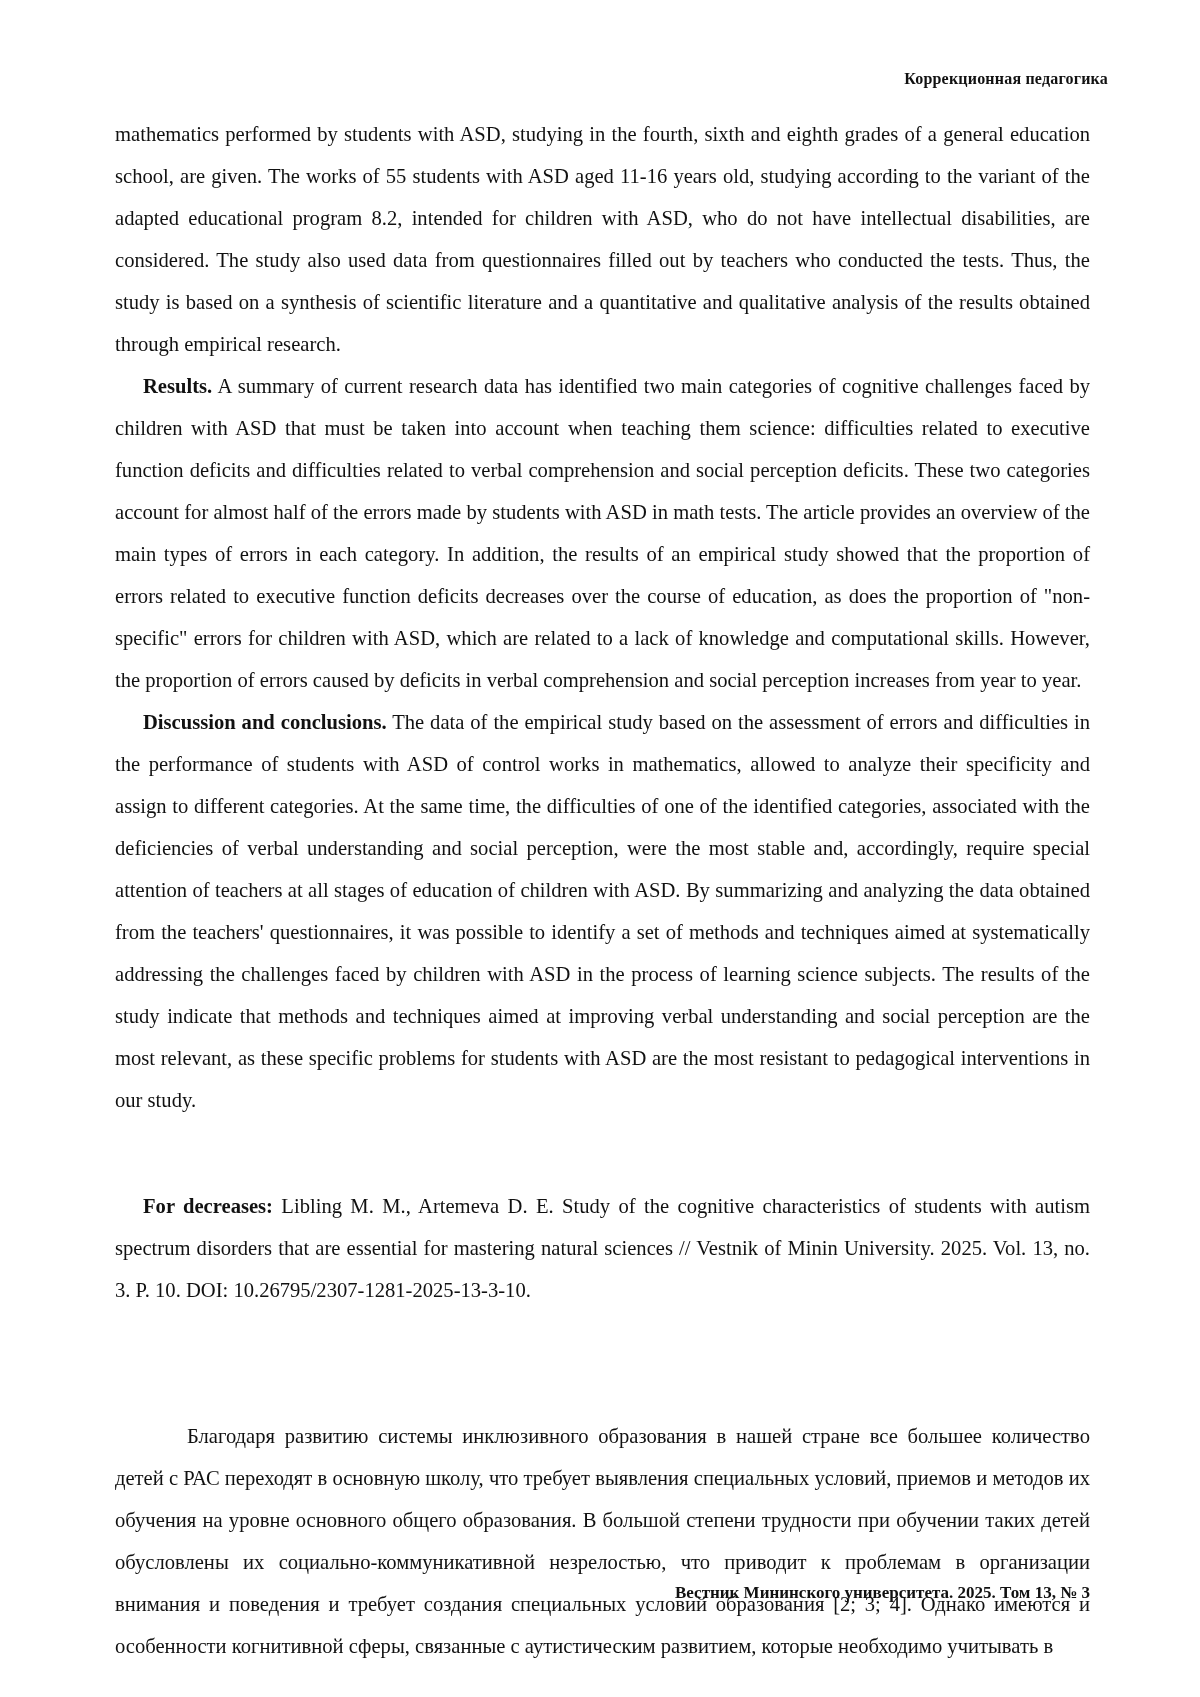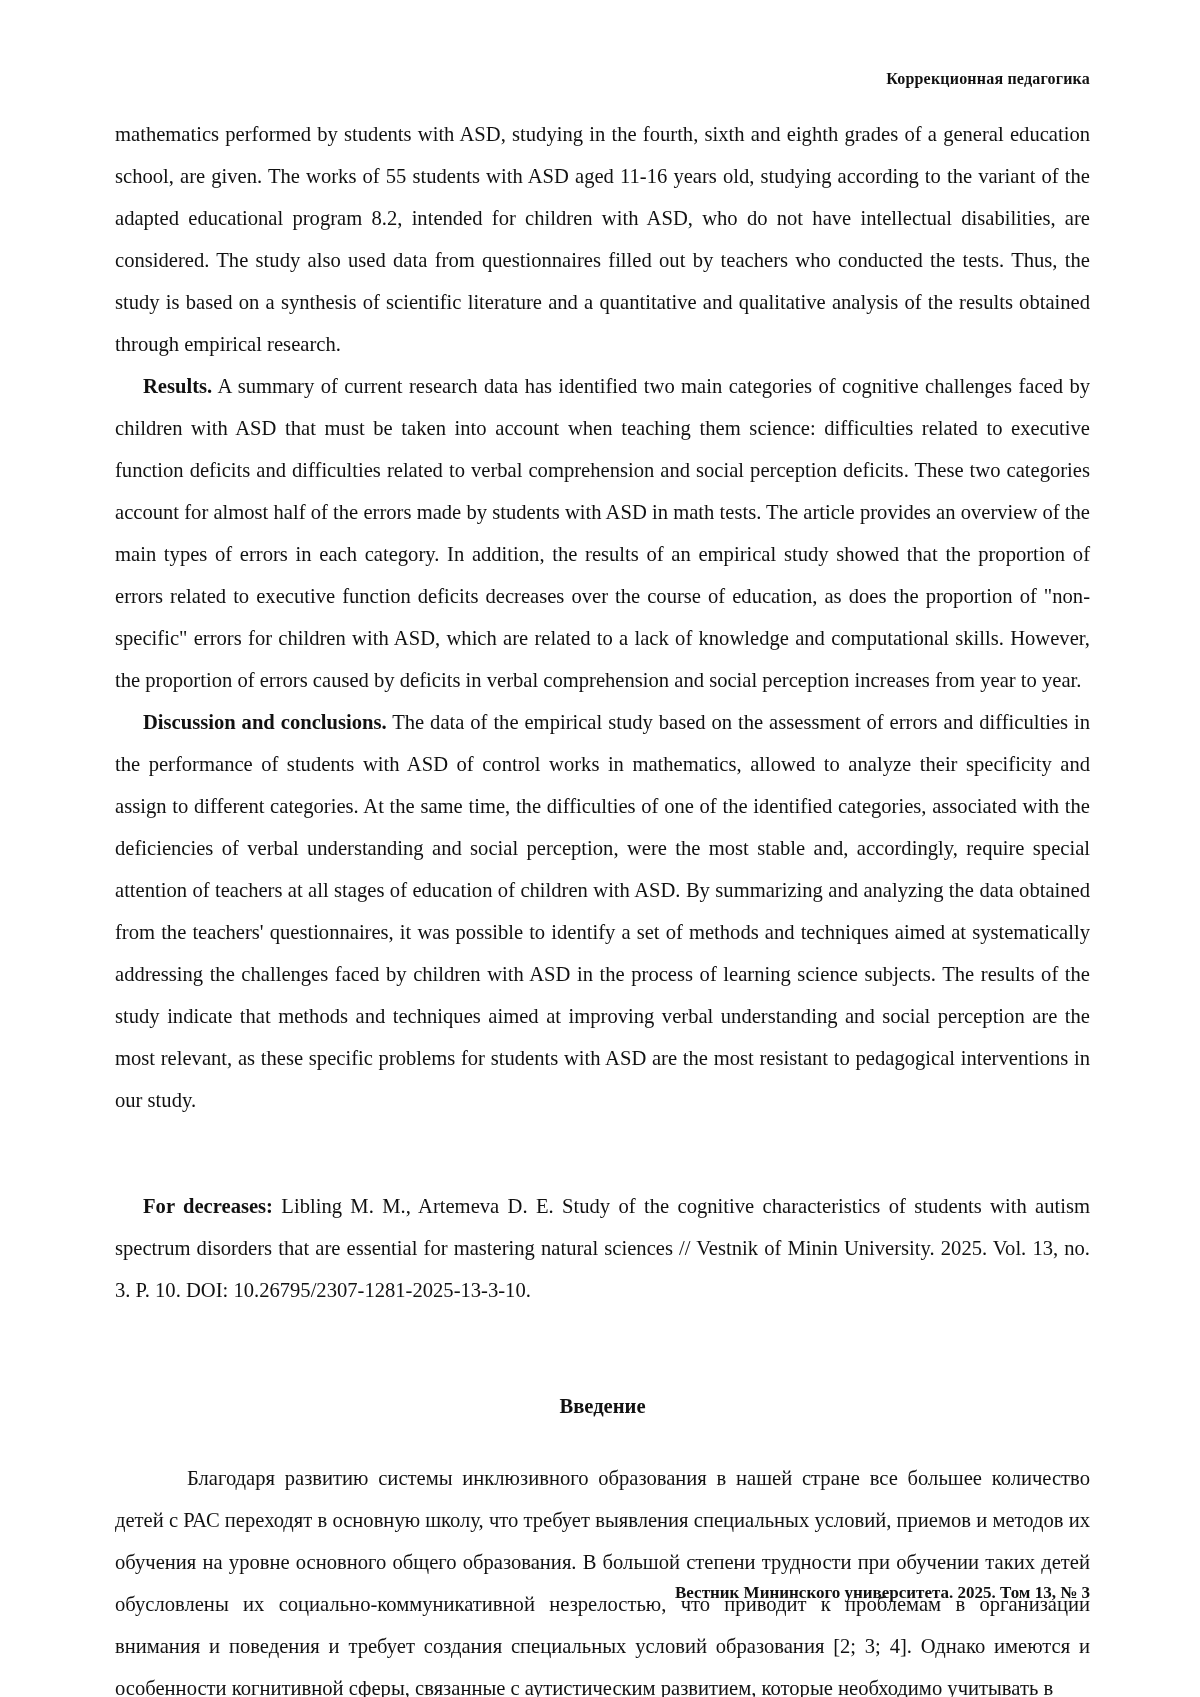--- a/index.html
+++ b/index.html
@@ -2,21 +2,21 @@
 <html><head>
 <meta charset="utf-8">
 <style>
   html, body { margin: 0; padding: 0; background: #ffffff; }
   body {
     width: 1200px; height: 1697px; position: relative; overflow: hidden;
     font-family: "Liberation Serif", "DejaVu Serif", serif;
     color: #111111;
   }
   .running-header {
-    position: absolute; top: 70px; right: 110px;
+    position: absolute; top: 70px; right: 92px;
     font-weight: bold; font-size: 16px; letter-spacing: 0.2px;
   }
   .content {
     position: absolute; left: 115px; top: 113px; width: 975px;
     font-size: 20.6px; line-height: 42px; text-align: justify;
   }
   .content p { margin: 0; }
   .content b { font-weight: bold; margin-left: 28px; }
   .gap1 { height: 32px; }
   .gap2 { height: 32px; }
@@ -44,20 +44,19 @@
 
   <div class="gap1"></div>
 
 
   <div class="gap2"></div>
 
   <p><b>For decreases:</b><span> Libling M. M., Artemeva D. E. Study of the cognitive characteristics of students with autism spectrum disorders that are essential for mastering natural sciences // Vestnik of Minin University. 2025. Vol. 13, no. 3. P. 10. DOI: 10.26795/2307-1281-2025-13-3-10.</span></p>
 
   <div class="gap3"></div>
 
-  <p class="section-heading">Введение</p>
 
   <div class="gap4"></div>
 
   <p class="indent">Благодаря развитию системы инклюзивного образования в нашей стране все большее количество детей с РАС переходят в основную школу, что требует выявления специальных условий, приемов и методов их обучения на уровне основного общего образования. В большой степени трудности при обучении таких детей обусловлены их социально-коммуникативной незрелостью, что приводит к проблемам в организации внимания и поведения и требует создания специальных условий образования [2; 3; 4]. Однако имеются и особенности когнитивной сферы, связанные с аутистическим развитием, которые необходимо учитывать в</p>
 </div>
 
 <div class="running-footer">Вестник Мининского университета. 2025. Том 13, № 3</div>
 
 </body></html>

